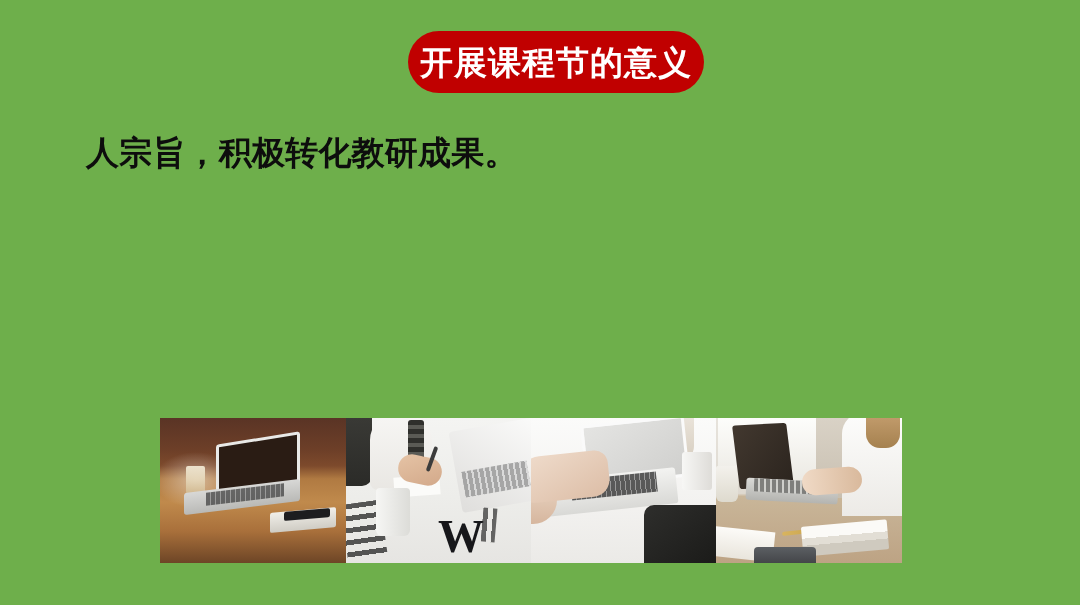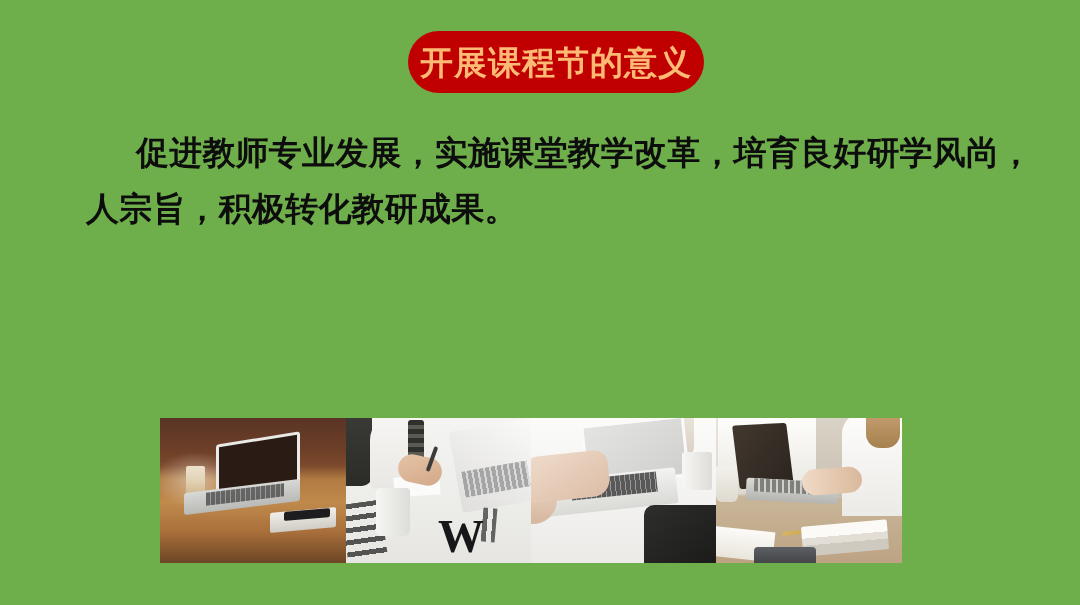--- a/index.html
+++ b/index.html
@@ -30,21 +30,21 @@
     width: 296px;
     height: 62px;
     background: #C00000;
     border-radius: 31px;
     display: flex;
     align-items: center;
     justify-content: center;
     box-sizing: border-box;
   }
   #title-text {
-    color: #fdba74;
+    color: #ffffff;
     font-size: 33px;
     font-weight: bold;
     letter-spacing: 1px;
     line-height: 1;
     white-space: nowrap;
     font-family: "Liberation Sans", "DejaVu Sans", sans-serif;
   }
 
   
   #body-block {
@@ -410,21 +410,20 @@
 </head>
 <body>
 
 <div id="slide">
 
   <div id="title-badge">
     <span id="title-text">开展课程节的意义</span>
   </div>
 
   <div id="body-block">
-    <div class="body-line indent">促进教师专业发展，实施课堂教学改革，培育良好研学风尚，</div>
     <div class="body-line">人宗旨，积极转化教研成果。</div>
   </div>
 
   <div id="photo-strip">
 
     <div class="photo photo-1">
       <div class="p1-glass"></div>
       <div class="p1-screen"></div>
       <div class="p1-base"></div>
       <div class="p1-keys"></div>

